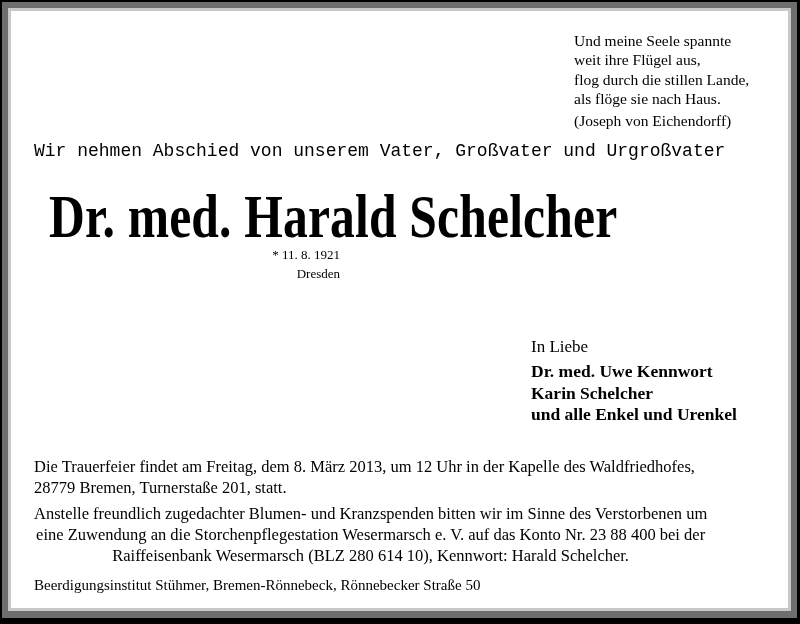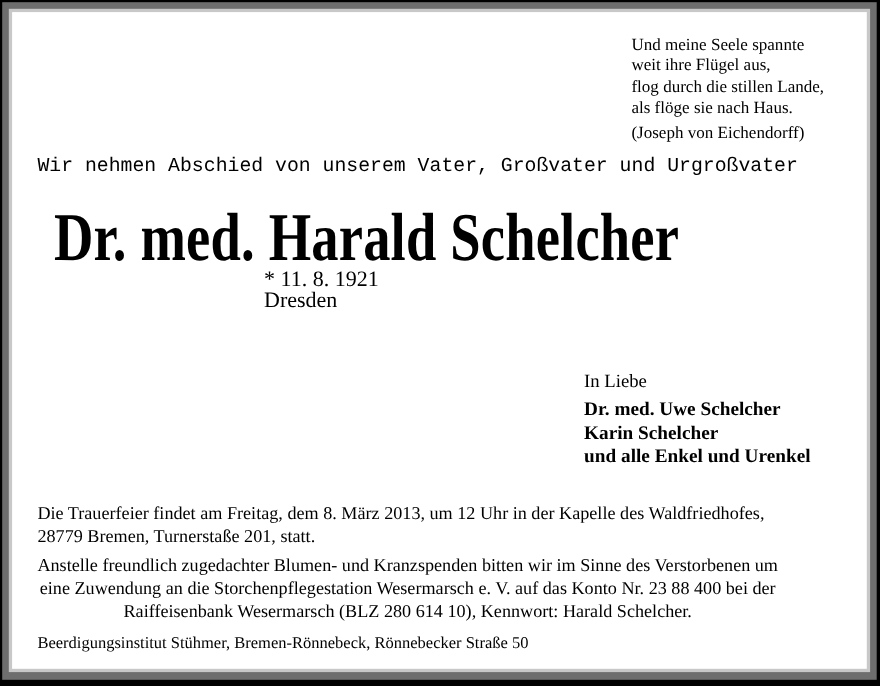--- a/index.html
+++ b/index.html
@@ -55,23 +55,23 @@
       font-size: 62px;
       line-height: 70px;
       font-weight: bold;
       transform: scaleX(0.80);
       transform-origin: left top;
       letter-spacing: 0.2px;
     }
 
     .dates {
       top: 234px;
-      font-size: 20px;
+      font-size: 13px;
       line-height: 19px;
-      text-align: left;
+      text-align: right;
     }
     .dates .row { display: block; }
     .birth { left: 229px; width: 100px; }
     .death { left: 443px; width: 108px; }
 
     .summary {
       left: 23px; top: 289px;
       font-size: 18px;
       line-height: 22px;
     }
@@ -129,21 +129,21 @@
 
   <div class="abs dates birth">
     <span class="row">* 11. 8. 1921</span>
     <span class="row">Dresden</span>
   </div>
 
 
 
   <div class="abs mourners">
     <span class="love">In Liebe</span>
-    <span class="name">Dr. med. Uwe Schelcher</span>
+    <span class="name">Dr. med. Uwe Kennwort</span>
     <span class="name">Karin Schelcher</span>
     <span class="name">und alle Enkel und Urenkel</span>
   </div>
 
   <div class="abs ceremony">
     <span class="l">Die Trauerfeier findet am Freitag, dem 8. März 2013, um 12 Uhr in der Kapelle des Waldfriedhofes,</span>
     <span class="l">28779 Bremen, Turnerstaße 201, statt.</span>
   </div>
 
   <div class="abs donation">

